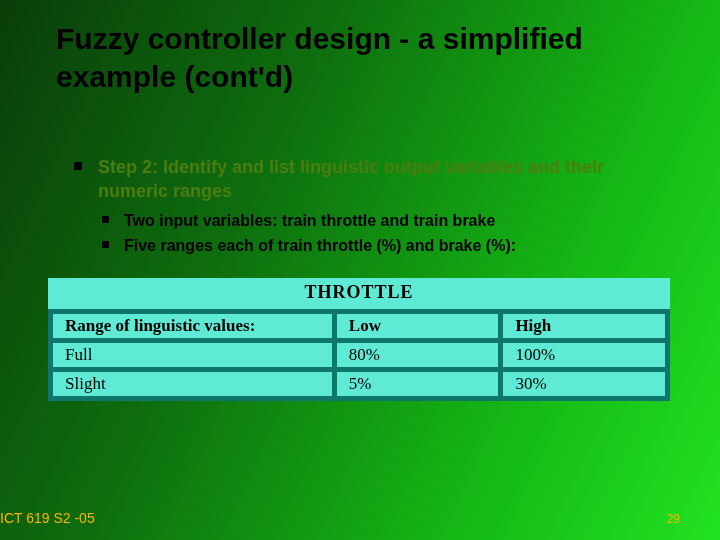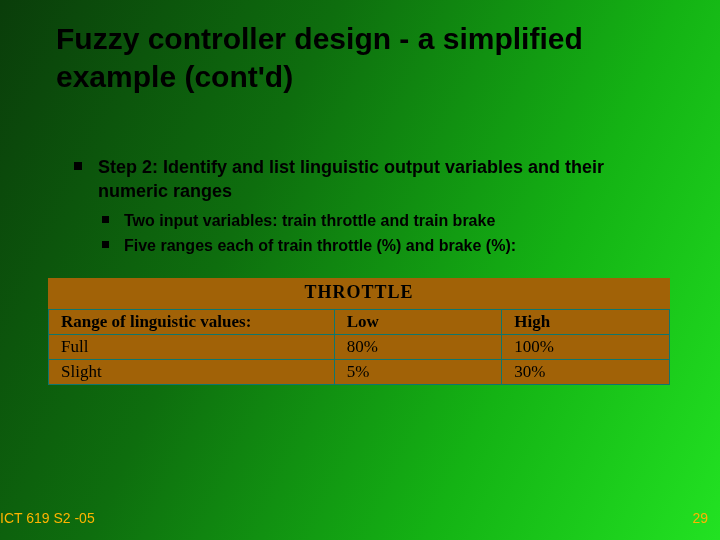--- a/index.html
+++ b/index.html
@@ -1,32 +1,32 @@
 <!DOCTYPE html>
 <html><head>
 <meta charset="utf-8">
 <style>
 html,body{margin:0;padding:0}
 body{width:720px;height:540px;background:linear-gradient(115deg,#0a3d0a 0%,#0e6e0e 35%,#14b314 70%,#22e222 100%);font-family:Arial,Helvetica,sans-serif;position:relative;overflow:hidden}
 .title{position:absolute;left:56px;top:20px;right:44px;font-size:30px;font-weight:900;color:#000;line-height:1.25}
 .body{position:absolute;left:60px;top:155px;right:50px}
-.lvl1{position:relative;padding-left:38px;color:#000000;font-size:18px;font-weight:700;line-height:1.35;margin-bottom:6px}
+.lvl1{position:relative;padding-left:38px;color:#4d7c0f;font-size:18px;font-weight:700;line-height:1.35;margin-bottom:6px}
 .lvl1::before{content:"";position:absolute;left:14px;top:7px;width:8px;height:8px;background:#000}
 .lvl2{position:relative;padding-left:64px;color:#000;font-size:16px;font-weight:700;line-height:1.35;margin-top:4px}
 .lvl2::before{content:"";position:absolute;left:42px;top:6px;width:7px;height:7px;background:#000}
-.tablewrap{position:absolute;left:48px;top:278px;width:622px;background:#a16207}
+.tablewrap{position:absolute;left:48px;top:278px;width:622px;background:#5eead4}
 .throttle-title{text-align:center;font-family:"Times New Roman",serif;font-weight:700;font-size:18px;letter-spacing:1px;padding:4px 0 6px}
 table{border-collapse:collapse;width:100%;font-family:"Times New Roman",serif;font-size:17px}
-td{border:1px solid #0f766e;padding:2px 12px;vertical-align:top}
+td{border:5px solid #0f766e;padding:2px 12px;vertical-align:top}
 thead td{font-weight:700}
 .c1{width:46%}
 .c2{width:27%}
 .c3{width:27%}
 .footer-center{position:absolute;bottom:14px;left:0;right:0;text-align:left;color:#ffb400;font-size:14px;font-weight:400}
-.footer-right{position:absolute;bottom:14px;right:12px;color:#ffb400;font-size:14px}
+.footer-right{position:absolute;bottom:14px;right:40px;color:#ffb400;font-size:12px}
 </style>
 </head>
 <body>
 
 <div class="title">Fuzzy controller design - a simplified example (cont'd)</div>
 
 <div class="body">
   <div class="lvl1">Step 2: Identify and list linguistic output variables and their numeric ranges</div>
   <div class="lvl2">Two input variables: train throttle and train brake</div>
   <div class="lvl2">Five ranges each of train throttle (%) and brake (%):</div>

